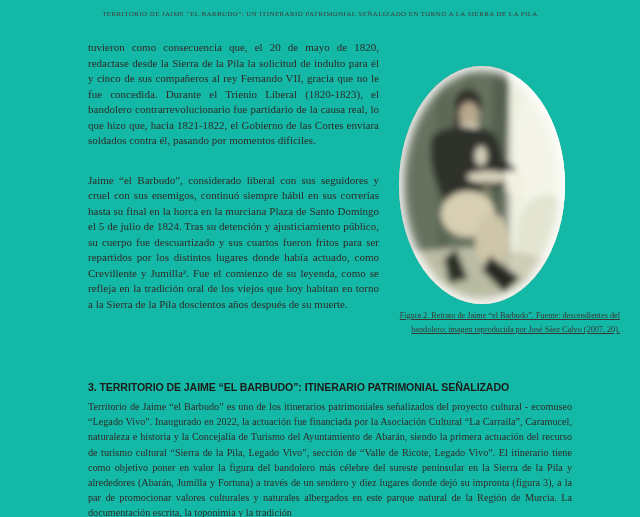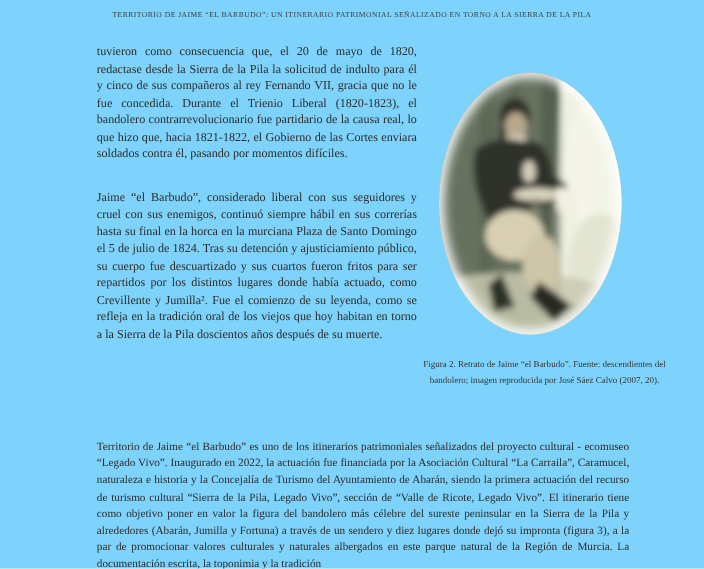--- a/index.html
+++ b/index.html
@@ -1,18 +1,18 @@
 <!DOCTYPE html>
 <html><head>
 <meta charset="utf-8">
 <style>
   html,body{margin:0;padding:0;background:#ffffff;}
   .page{
     position:relative;width:640px;height:517px;overflow:hidden;
-    background:#7dd3fc;color:#2f2b28;
+    background:#14b8a6;color:#2f2b28;
     font-family:"Liberation Serif","DejaVu Serif",serif;
   }
   .running-header{
     position:absolute;top:10px;left:0;width:640px;text-align:center;
     font-size:6.9px;letter-spacing:0.45px;color:#403b37;white-space:nowrap;
   }
   .left-col{
     position:absolute;left:88px;top:40px;width:291px;
   }
   .left-col p{
@@ -20,22 +20,23 @@
     color:#2f2b28;
   }
   .left-col p + p{margin-top:24px;}
   .figure{
     position:absolute;left:370px;top:40px;width:250px;
   }
   .portrait-wrap{
     width:168px;height:242px;margin:24px 0 0 28px;
   }
   .figure-caption{
-    margin-top:19px;font-size:8.2px;line-height:14px;color:#3a3633;
-    text-align:center;
+    margin-top:3px;font-size:8.2px;line-height:14px;color:#3a3633;
+    text-align:right;
+    text-decoration:underline;
   }
   .section-heading{
     position:absolute;left:88px;top:381px;width:484px;
     font-family:"Liberation Sans","DejaVu Sans",sans-serif;
     font-weight:bold;font-size:10.6px;letter-spacing:-0.1px;color:#1c1b19;
   }
   .section-paragraph{
     position:absolute;left:88px;top:399px;width:484px;
     font-size:10.2px;line-height:15.2px;text-align:justify;color:#2f2b28;
   }
@@ -103,16 +104,17 @@
             <ellipse cx="74" cy="223" rx="26" ry="8" fill="#b9bca0" opacity="0.7"></ellipse>
           </g>
 
           <ellipse cx="84" cy="121" rx="84" ry="120" fill="none" stroke="#ffffff" stroke-width="11" filter="url(#softer)"></ellipse>
         </g>
       </svg>
     </div>
     <figcaption class="figure-caption">Figura 2. Retrato de Jaime “el Barbudo”. Fuente: descendientes del bandolero; imagen reproducida por José Sáez Calvo (2007, 20).</figcaption>
   </figure>
 
+  <h3 class="section-heading" style="margin:0">3. TERRITORIO DE JAIME “EL BARBUDO”: ITINERARIO PATRIMONIAL SEÑALIZADO</h3>
 
   <p class="section-paragraph" style="margin:0">Territorio de Jaime “el Barbudo” es uno de los itinerarios patrimoniales señalizados del proyecto cultural - ecomuseo “Legado Vivo”. Inaugurado en 2022, la actuación fue financiada por la Asociación Cultural “La Carraila”, Caramucel, naturaleza e historia y la Concejalía de Turismo del Ayuntamiento de Abarán, siendo la primera actuación del recurso de turismo cultural “Sierra de la Pila, Legado Vivo”, sección de “Valle de Ricote, Legado Vivo”. El itinerario tiene como objetivo poner en valor la figura del bandolero más célebre del sureste peninsular en la Sierra de la Pila y alrededores (Abarán, Jumilla y Fortuna) a través de un sendero y diez lugares donde dejó su impronta (figura 3), a la par de promocionar valores culturales y naturales albergados en este parque natural de la Región de Murcia. La documentación escrita, la toponimia y la tradición</p>
 
 </div>
 
 </body></html>

